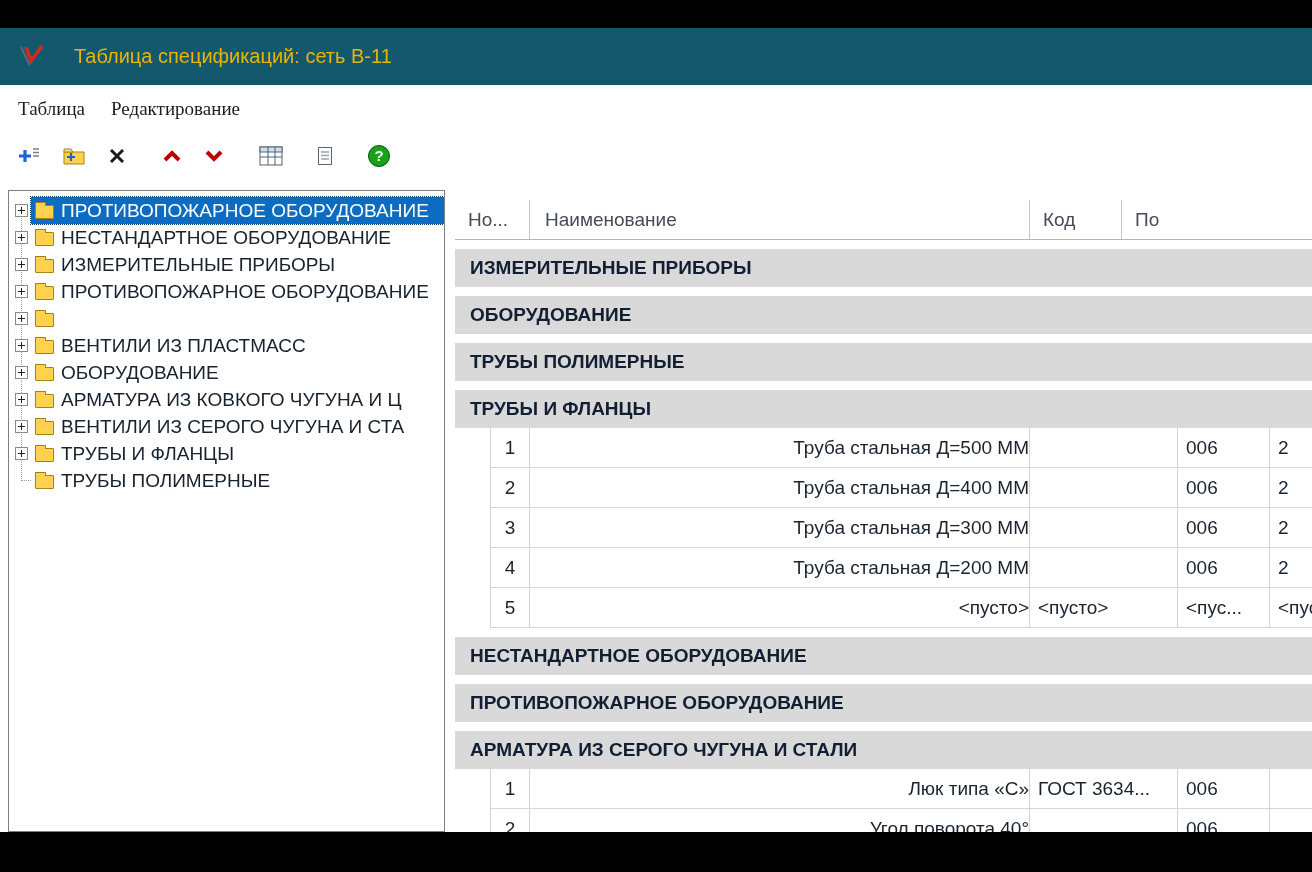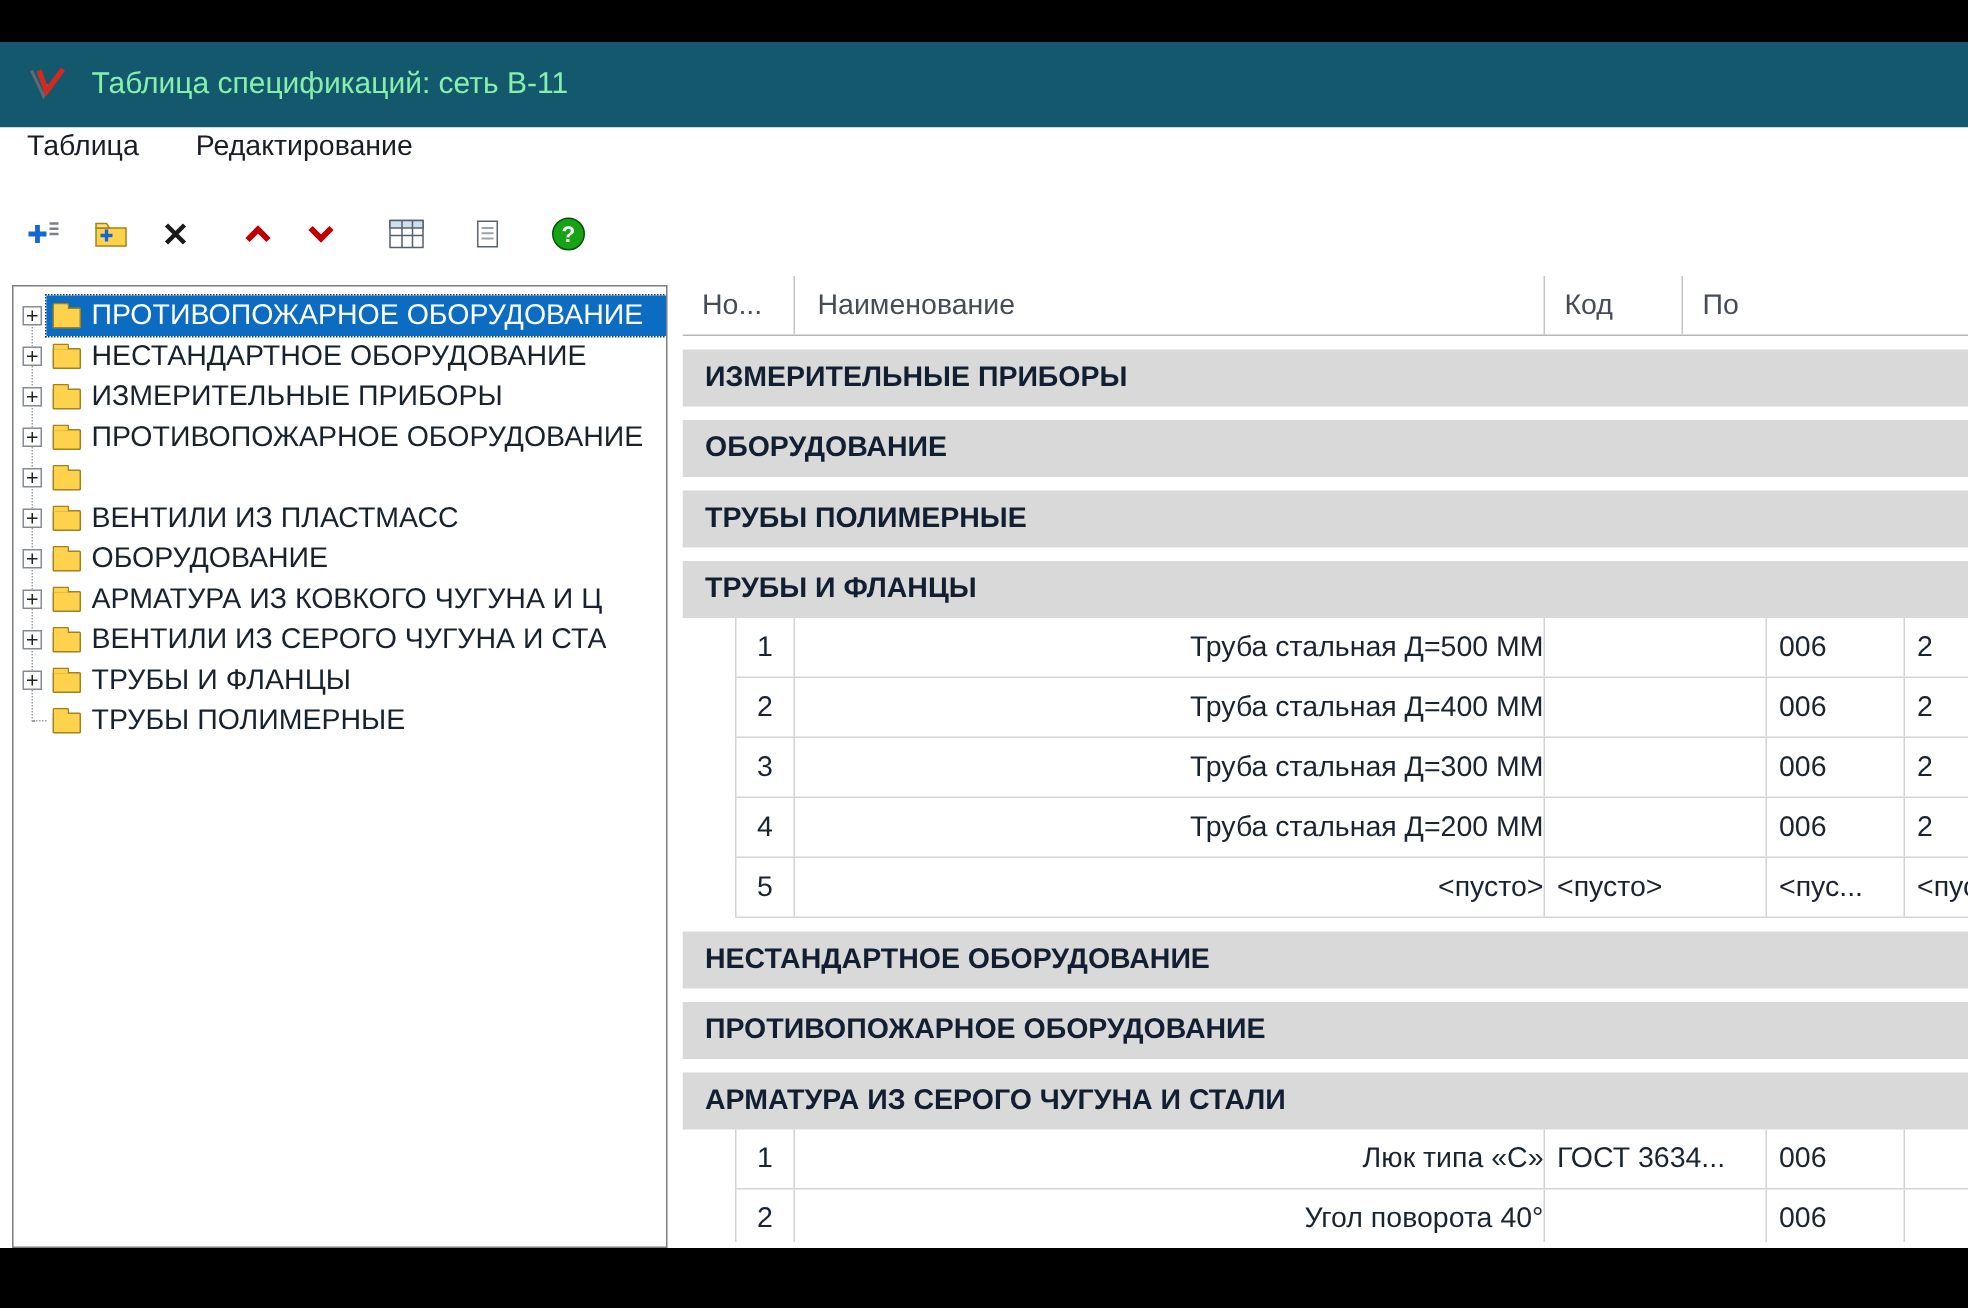--- a/index.html
+++ b/index.html
@@ -11,25 +11,25 @@
   .bar-top { top:0; height:28px; }
   .bar-bottom { top:832px; height:40px; }
 
   .window { position:absolute; top:28px; left:0; width:1312px; height:804px;
             background:#fff; overflow:hidden; }
 
   
   .titlebar { height:57px; background:#14586e; display:flex; align-items:center;
               padding-left:18px; }
   .logo { width:28px; height:26px; flex:none; display:flex; align-items:center; }
-  .title-text { color:#86efac; font-size:20px; margin-left:15px; white-space:nowrap; }
-
-  
-  .menubar { height:47px; display:flex; padding-left:15px;
-             gap:32px; background:#fff; }
+  .title-text { color:#eab308; font-size:20px; margin-left:28px; white-space:nowrap; }
+
+  
+  .menubar { height:47px; display:flex; align-items:center; padding-left:15px;
+             gap:20px; background:#fff;font-family:Liberation Serif, serif; }
   .menu-item { font-size:19px; color:#191d26; cursor:default; padding:2px 3px; }
 
   
   .toolbar { height:50px; display:flex; align-items:center; padding-left:12px;
              column-gap:14px; background:#fff; }
   .tb-btn { border:none; background:none; padding:3px; display:flex;
             align-items:center; justify-content:center; cursor:pointer; height:34px; }
   .tb-btn.sep-left { margin-left:14px; }
 
   
@@ -58,21 +58,21 @@
   .folder { width:19px; height:14px; background:#ffd24d; border:1px solid #a3821c;
             border-radius:1px; position:relative; flex:none; margin-top:3px; }
   .folder::before { content:""; position:absolute; top:-4px; left:-1px; width:9px;
             height:3px; background:#ffd24d; border:1px solid #a3821c;
             border-bottom:none; border-radius:1px 1px 0 0; }
   .tree-label { white-space:nowrap; overflow:hidden; margin-left:7px;
                 font-size:19px; color:#17222e; }
   .tree-row.selected .tree-label { color:#fff; }
 
   
-  .tablewrap { position:absolute; left:455px; top:2px; right:0; height:644px;
+  .tablewrap { position:absolute; left:455px; top:18px; right:0; height:644px;
                overflow:hidden; }
   .tbl { width:940px; }
   .thead { display:flex; height:40px; border-bottom:1px solid #b5b5b5; }
   .th { line-height:39px; border-right:1px solid #c6c6c6; padding-left:13px;
         color:#454c57; font-size:19px; white-space:nowrap; overflow:hidden; }
   .th.col-num   { width:75px; }
   .th.col-name  { width:500px; padding-left:15px; }
   .th.col-marka { width:148px; }
   .th.col-kod   { width:92px; }
   .th.col-po    { width:125px; border-right:none; }

